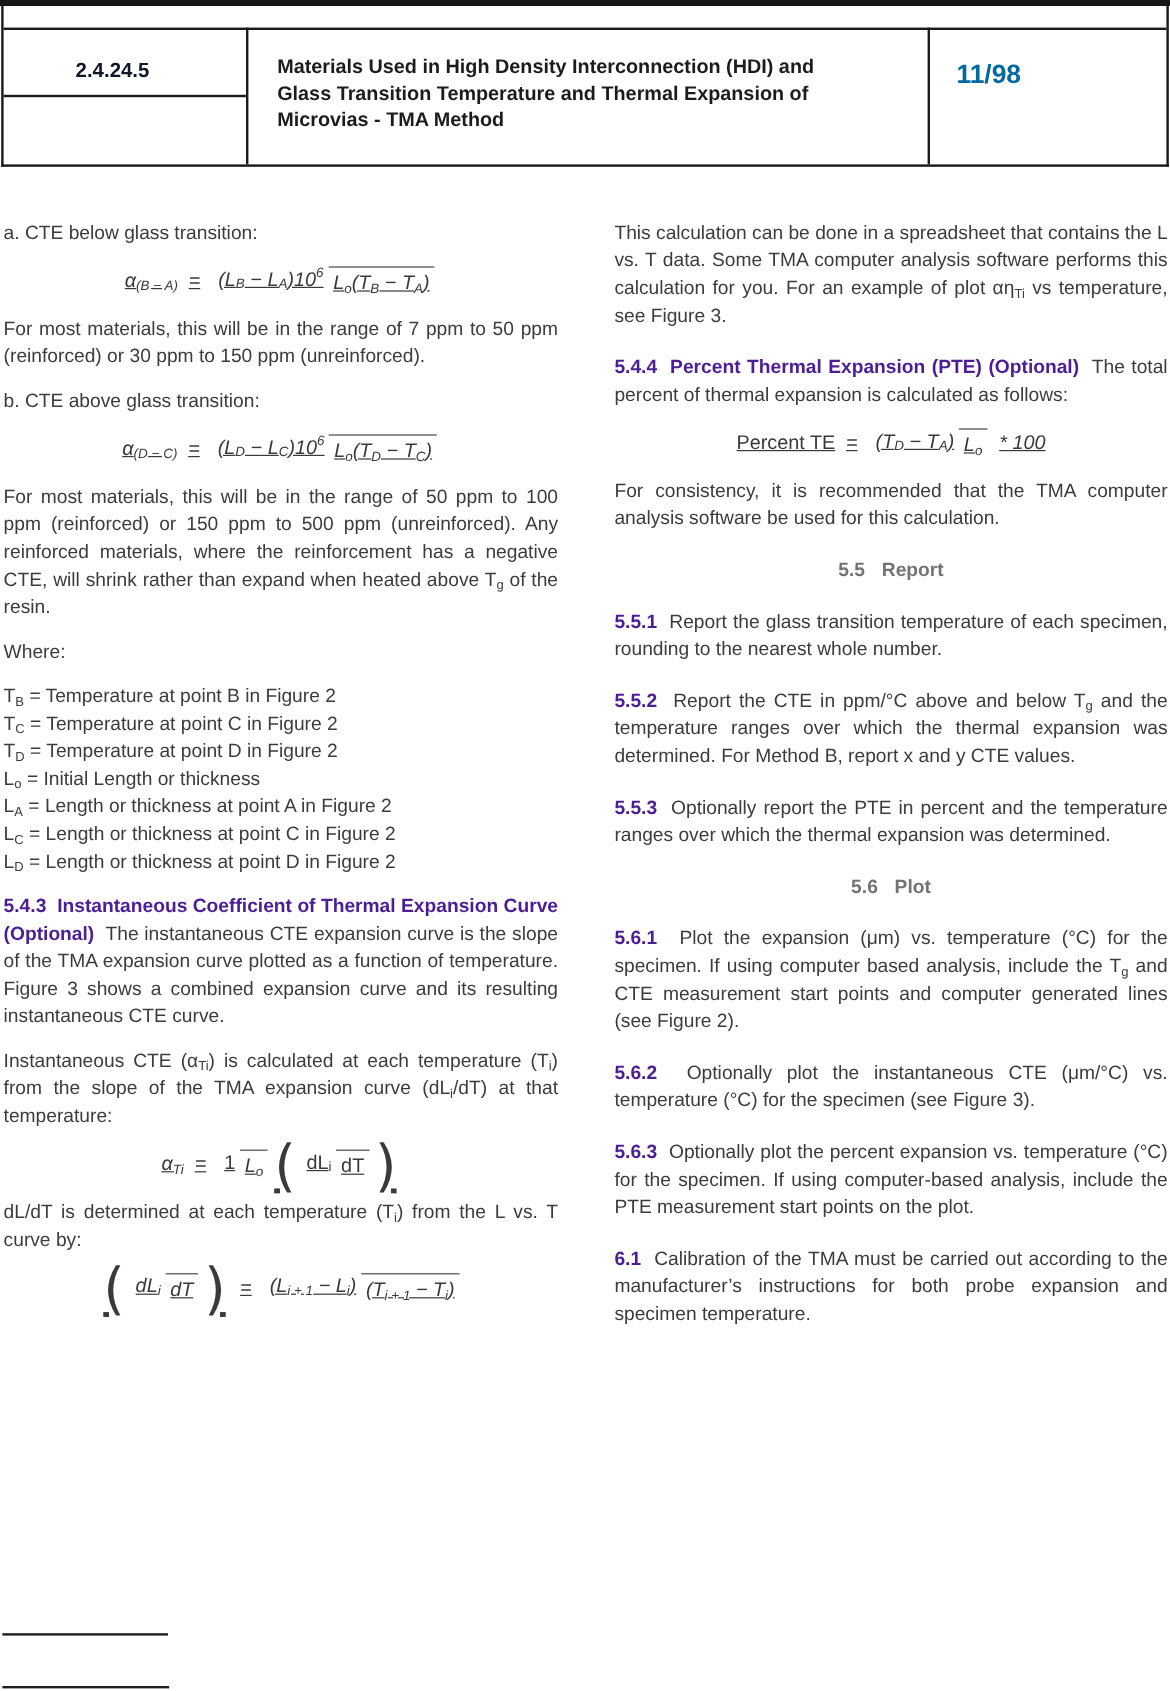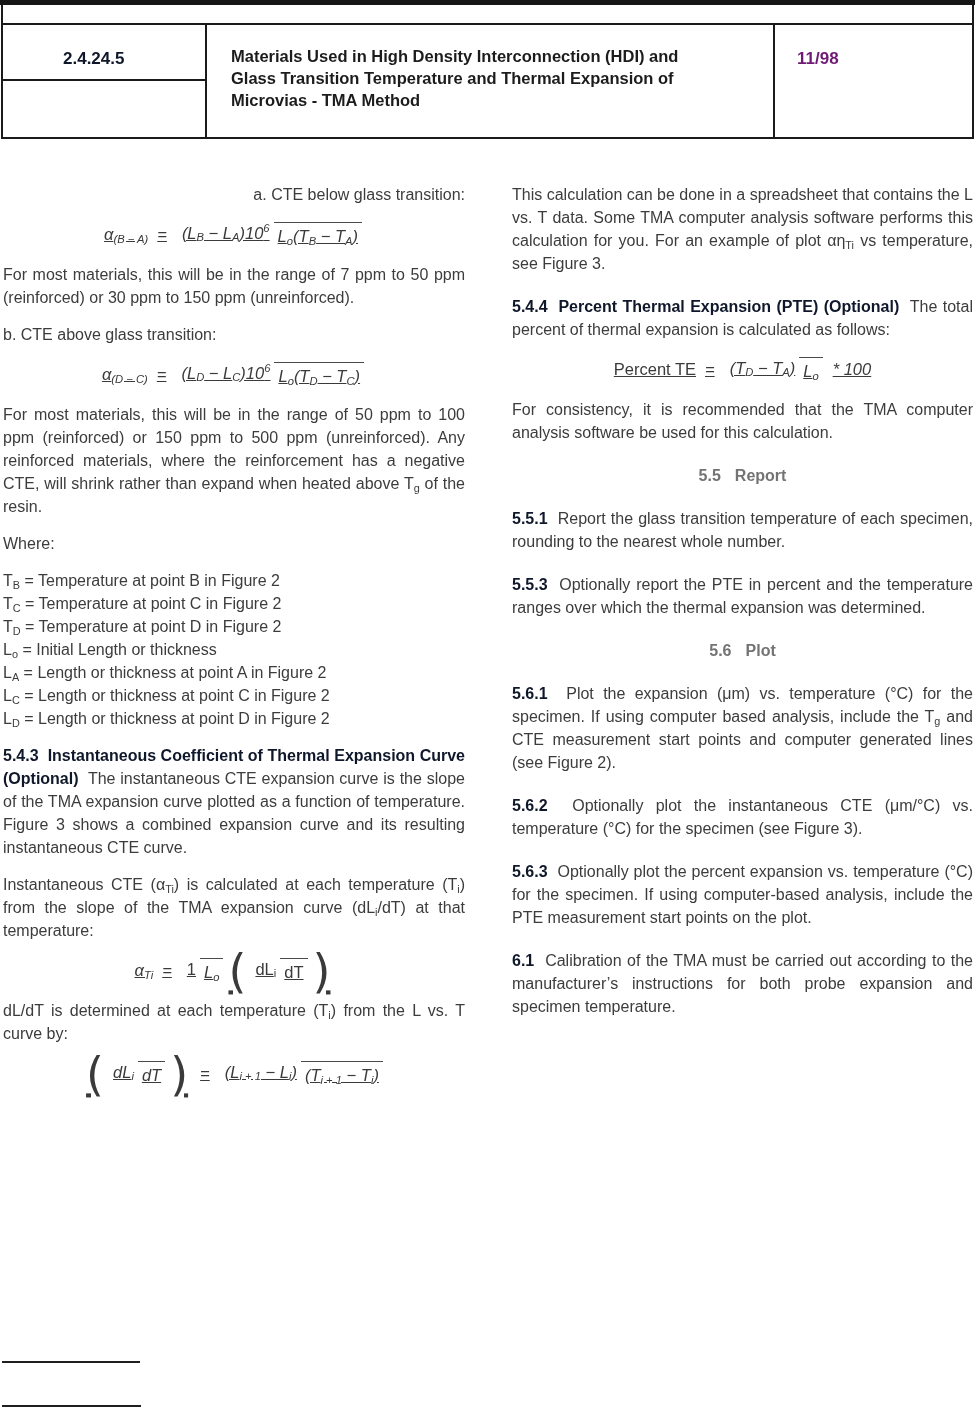--- a/index.html
+++ b/index.html
@@ -12,28 +12,28 @@
   .header-frame {
     position:absolute; top:5px; left:1px; width:969px; height:132px;
     border-left:2px solid #1a1a1a; border-right:2px solid #1a1a1a; border-bottom:2px solid #1a1a1a;
   }
   .hline-top { position:absolute; top:18px; left:0; width:100%; border-top:2px solid #1a1a1a; }
   .vdiv1 { position:absolute; top:18px; bottom:0; left:202px; border-left:2px solid #1a1a1a; }
   .vdiv2 { position:absolute; top:18px; bottom:0; left:770px; border-left:2px solid #1a1a1a; }
   .leftcell-div { position:absolute; top:74px; left:0; width:202px; border-top:2px solid #1a1a1a; }
   .doc-number { position:absolute; top:44px; left:40px; font-size:17px; font-weight:bold; color:#0f172a;margin-left:20px; }
   .doc-title { position:absolute; top:40px; left:228px; width:530px; font-size:16.5px; font-weight:bold; color:#1c1c1c; line-height:22px; }
-  .doc-date { position:absolute; top:44px; left:794px; font-size:17px; font-weight:bold; color:#701a75; }
+  .doc-date { position:absolute; top:44px; left:794px; font-size:22px; font-weight:bold; color:#0369a1; }
   
   .col { position:absolute; top:183px; font-size:16px; line-height:23px; text-align:justify; color:#3c3c3c; }
   .col-left { left:3px; width:462px; }
   .col-right { left:512px; width:461px; }
   .col-left > * + * { margin-top:14px; }
   .col-right > * + * { margin-top:20px; }
-  b { color:#0f172a; }
+  b { color:#4c1d95; }
   sub { font-size:68%; line-height:0; vertical-align:baseline; position:relative; top:0.25em; }
   sup { font-size:68%; line-height:0; vertical-align:baseline; position:relative; top:-0.55em; }
   .h2 { font-weight:bold; color:#737373; text-align:center; }
   .h2 .h2-title { margin-left:14px; }
   .h2 .it { font-style:italic; }
   .deflist { text-align:left; }
   .def-item { text-align:left; }
   
   .eq {
     display:flex; justify-content:center; align-items:center;
@@ -67,21 +67,21 @@
     <div class="doc-number">2.4.24.5</div>
     <div class="doc-title">
         <div class="title-line">Materials Used in High Density Interconnection (HDI) and</div>
         <div class="title-line">Glass Transition Temperature and Thermal Expansion of</div>
         <div class="title-line">Microvias - TMA Method</div>
       </div>
     <div class="doc-date">11/98</div>
   </div>
 
   <div class="col col-left">
-    <div style="text-align:right;">a. CTE below glass transition:</div>
+    <div style="text-align:left;">a. CTE below glass transition:</div>
 
     <div class="eq">
       <span>α<sub>(B − A)</sub></span>
       <span class="eqs">=</span>
       <span class="frac">
         <span class="num">(L<sub>B</sub> − L<sub>A</sub>)10<sup>6</sup></span>
         <span class="den">L<sub>o</sub>(T<sub>B</sub> − T<sub>A</sub>)</span>
       </span>
     </div>
 
@@ -157,20 +157,21 @@
       </span>
       <span class="suffix">* 100</span>
     </div>
 
     <div>For consistency, it is recommended that the TMA computer analysis software be used for this calculation.</div>
 
     <div class="h2">
       <span>5.5</span><span class="h2-title">Report</span>
     </div>
     <div><b>5.5.1</b>&nbsp; Report the glass transition temperature of each specimen, rounding to the nearest whole number.</div>
+    <div><b>5.5.2</b>&nbsp; Report the CTE in ppm/°C above and below T<sub>g</sub> and the temperature ranges over which the thermal expansion was determined. For Method B, report x and y CTE values.</div>
     <div><b>5.5.3</b>&nbsp; Optionally report the PTE in percent and the temperature ranges over which the thermal expansion was determined.</div>
 
     <div class="h2">
       <span>5.6</span><span class="h2-title">Plot</span>
     </div>
     <div><b>5.6.1</b>&nbsp; Plot the expansion (μm) vs. temperature (°C) for the specimen. If using computer based analysis, include the T<sub>g</sub> and CTE measurement start points and computer generated lines (see Figure 2).</div>
     <div><b>5.6.2</b>&nbsp; Optionally plot the instantaneous CTE (μm/°C) vs. temperature (°C) for the specimen (see Figure 3).</div>
     <div><b>5.6.3</b>&nbsp; Optionally plot the percent expansion vs. temperature (°C) for the specimen. If using computer-based analysis, include the PTE measurement start points on the plot.</div>
 
     <div><b>6.1</b>&nbsp; Calibration of the TMA must be carried out according to the manufacturer’s instructions for both probe expansion and specimen temperature.</div>

